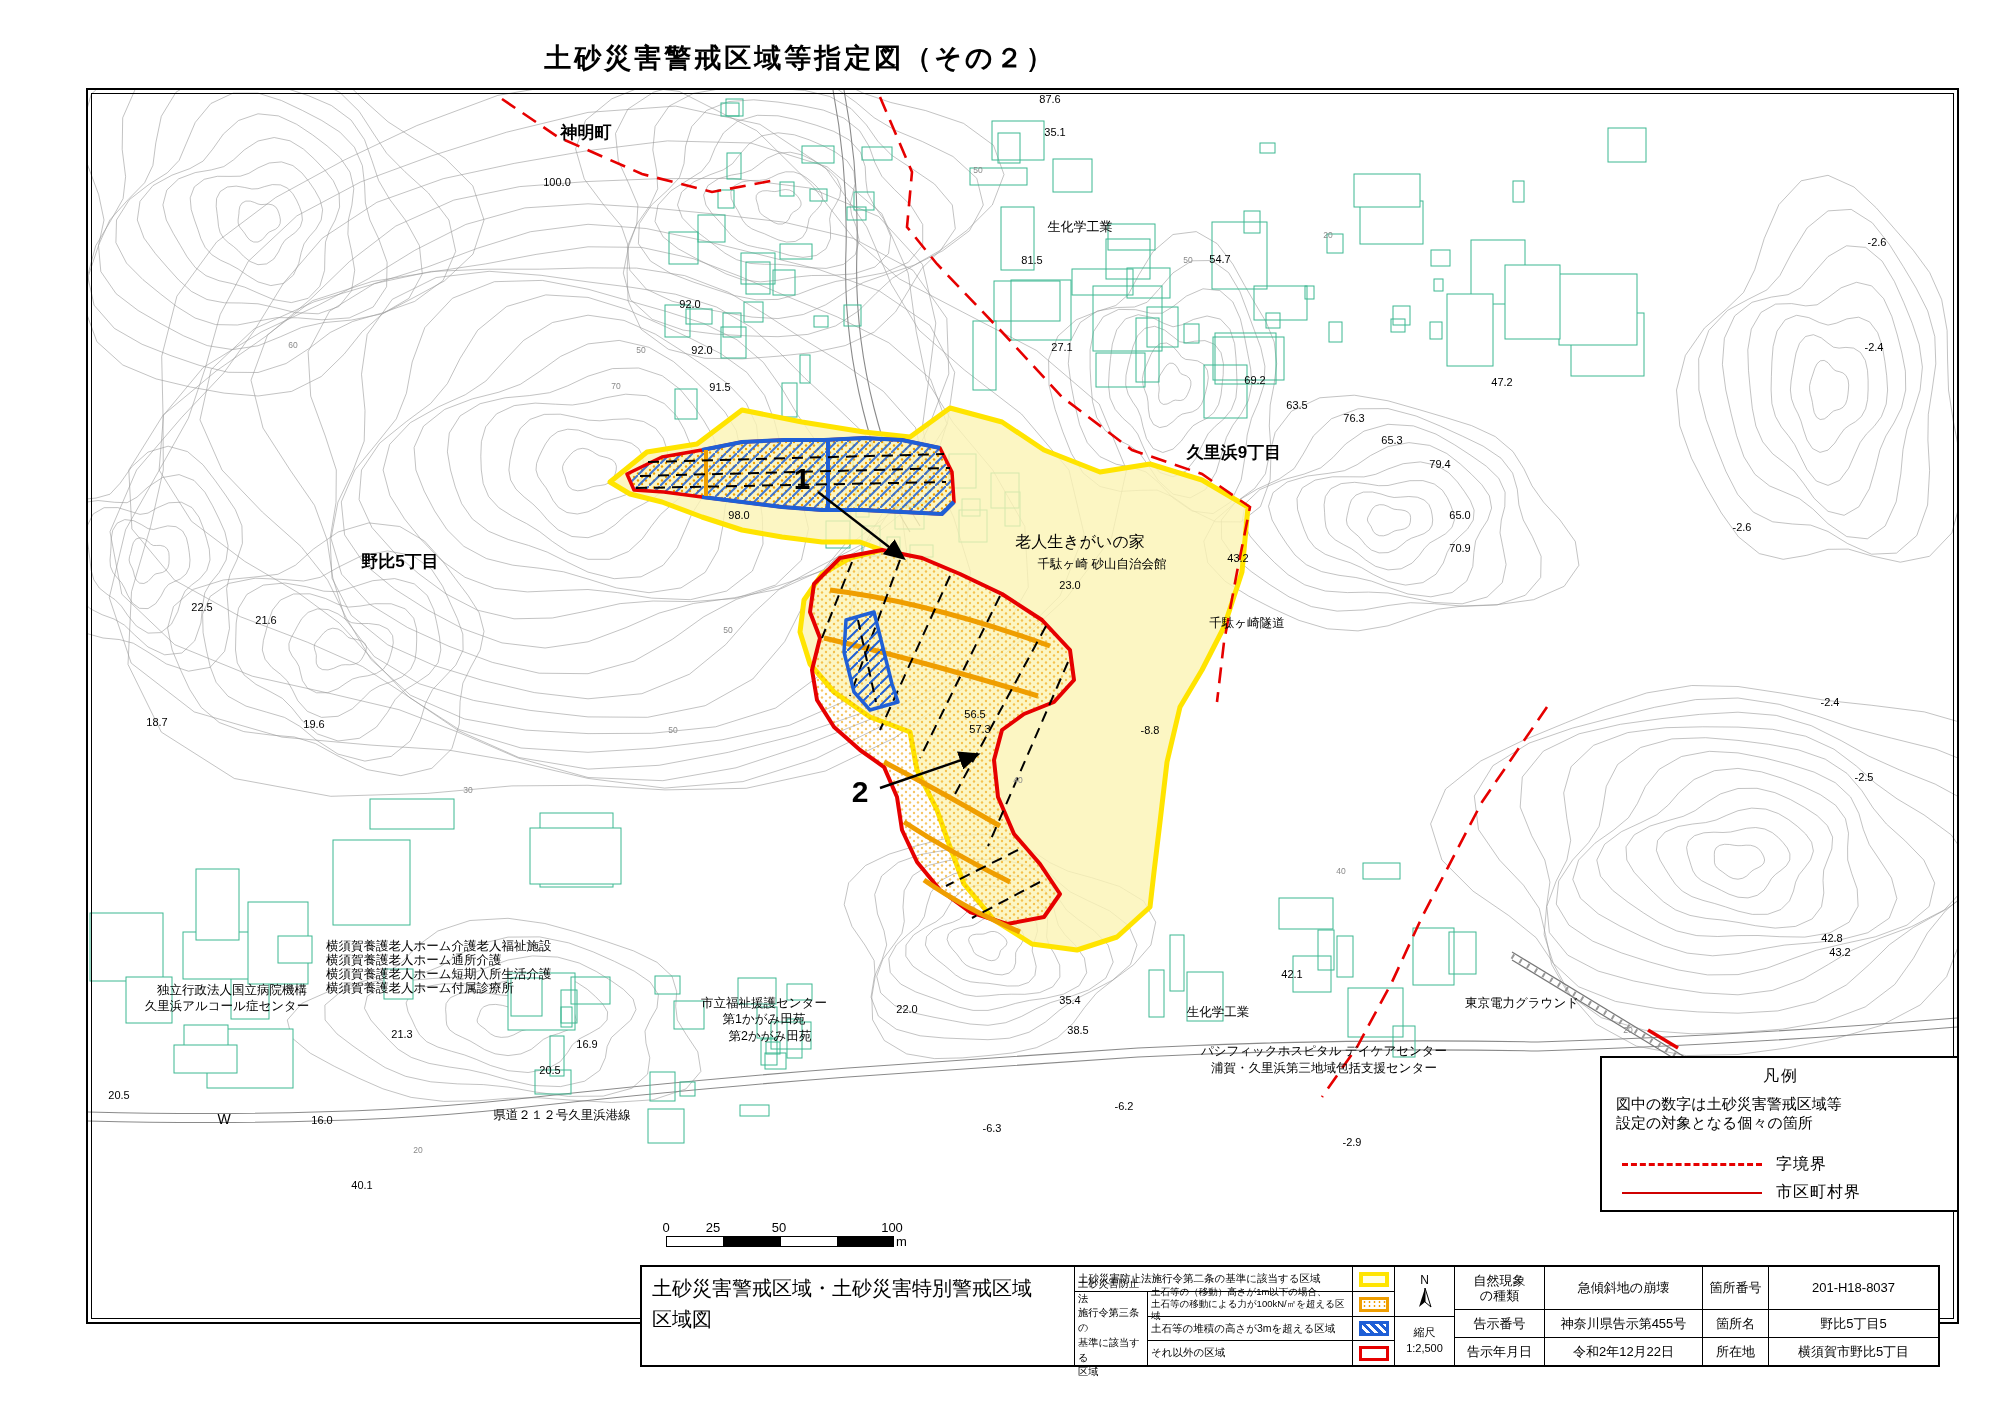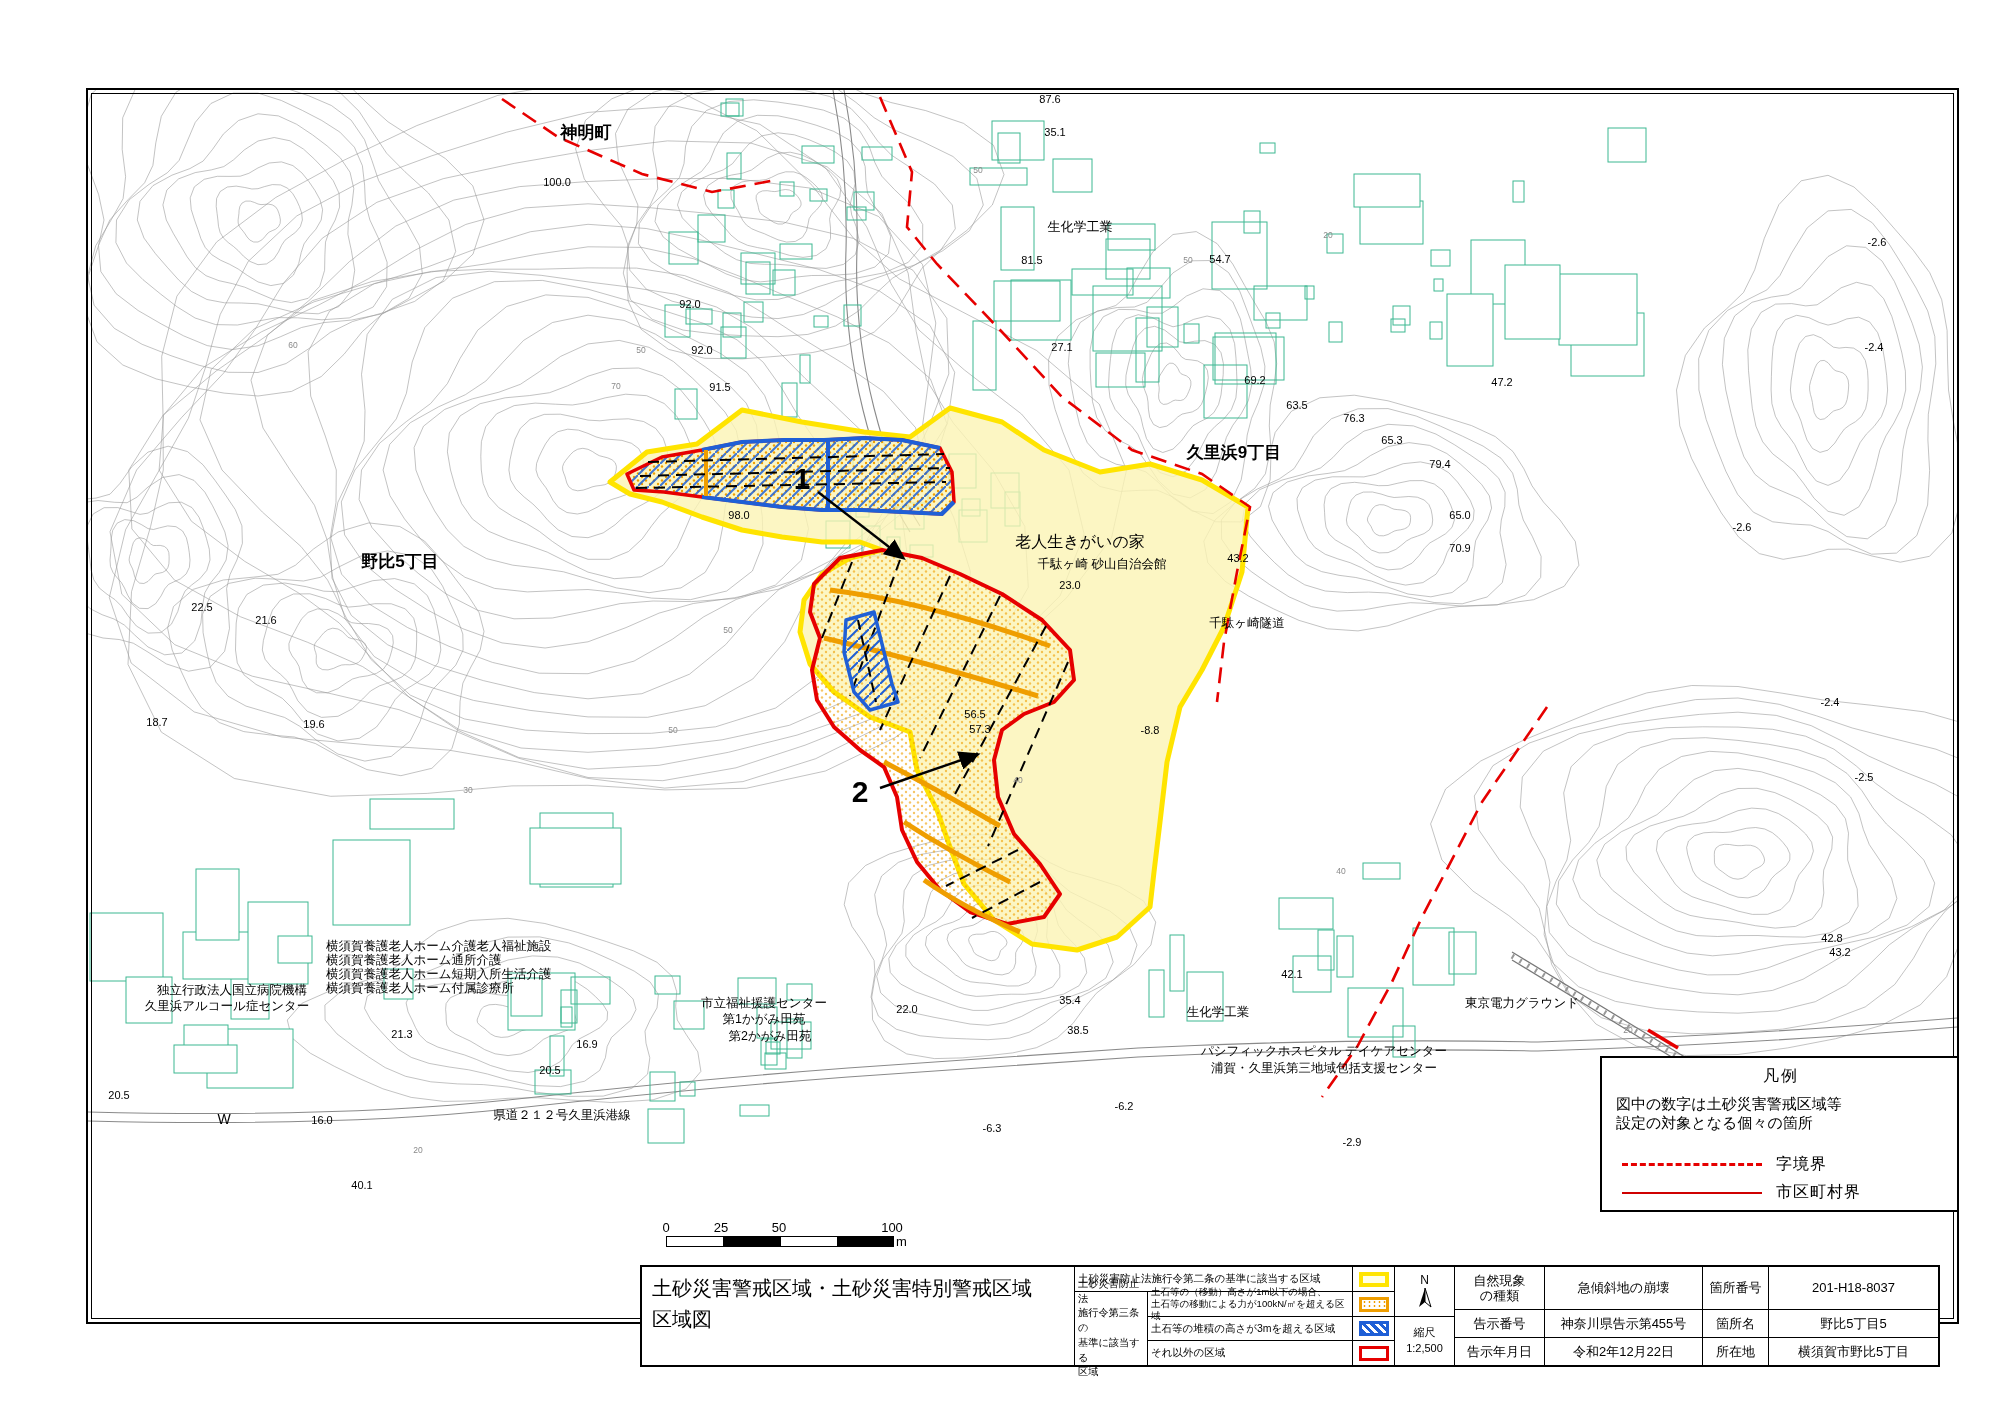--- a/index.html
+++ b/index.html
@@ -66,20 +66,21 @@
   .tb-info{flex:1;display:grid;grid-template-columns:90px 158px 66px 1fr;box-sizing:border-box;}
   .tb-info>div{border-right:1px solid #000;border-bottom:1px solid #000;display:flex;
     align-items:center;justify-content:center;text-align:center;font-size:13px;line-height:1.2;box-sizing:border-box;}
   .tb-info>div:nth-child(4n){border-right:none;}
   .tb-info>div:nth-last-child(-n+4){border-bottom:none;}
 </style>
 </head>
 <body>
 
 <div id="page">
+  <div id="doc-title">土砂災害警戒区域等指定図（その２）</div>
 
   <div id="map-frame">
     <svg id="map-svg" width="1869" height="1232" viewBox="0 0 1869 1232">
       <defs>
         <pattern id="odots" width="8" height="7" patternUnits="userSpaceOnUse">
           <circle cx="2" cy="2" r="1.2" fill="#ef9e00"></circle>
           <circle cx="6" cy="5.5" r="1.2" fill="#ef9e00"></circle>
         </pattern>
         <pattern id="bhatch" width="11" height="11" patternUnits="userSpaceOnUse">
           <path d="M-1,12 L12,-1" stroke="#1f5fd6" stroke-width="2"></path>
@@ -469,21 +470,21 @@
       </div>
       <div class="lg-item" style="top:124px">
         <div class="lg-line lg-solid"></div>
         <div class="lg-label">市区町村界</div>
       </div>
     </div>
 
     <div id="scale-bar">
       <div id="scale-ticks">
           <span style="left: 0px;">0</span>
-          <span style="left: 55px;">25</span>
+          <span style="left: 47px;">25</span>
           <span style="left: 113px;">50</span>
           <span style="left: 226px;">100</span>
         </div>
       <div id="scale-strip">
         <div style="width:25%;background:#fff"></div>
         <div style="width:25%;background:#000"></div>
         <div style="width:25%;background:#fff;border-left:1px solid #000"></div>
         <div style="width:25%;background:#000"></div>
       </div>
       <div id="scale-unit">m</div>

